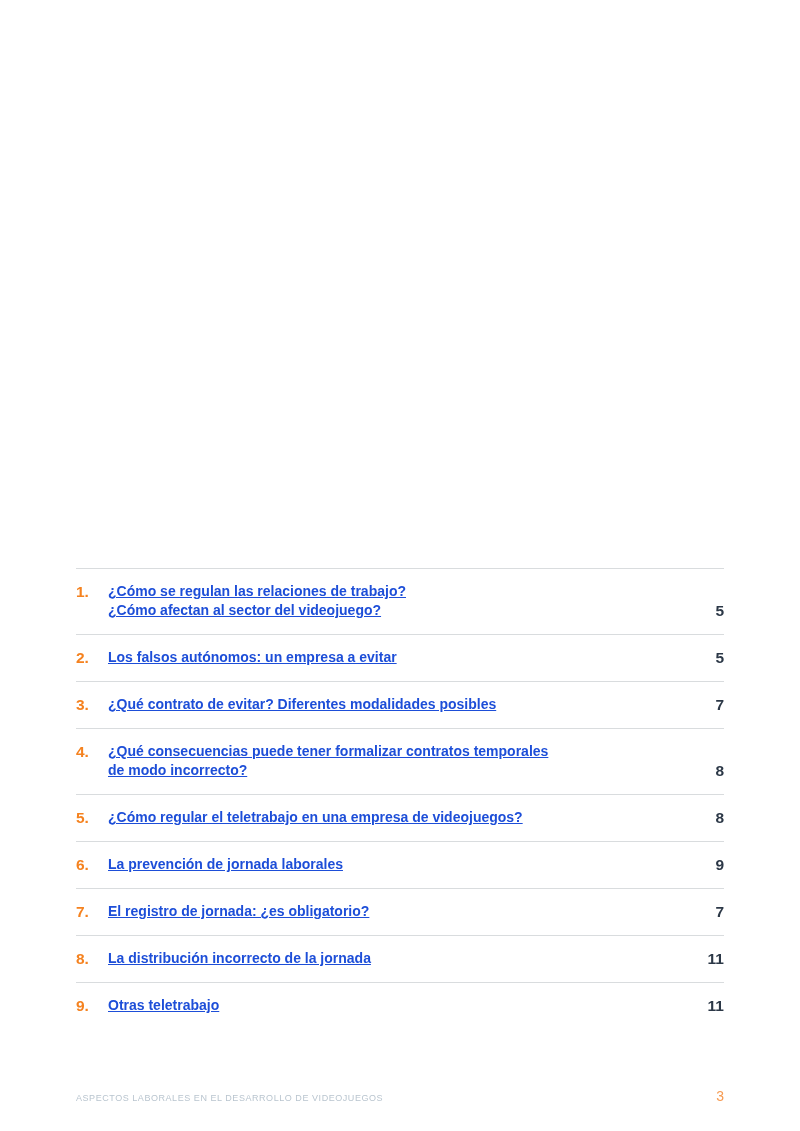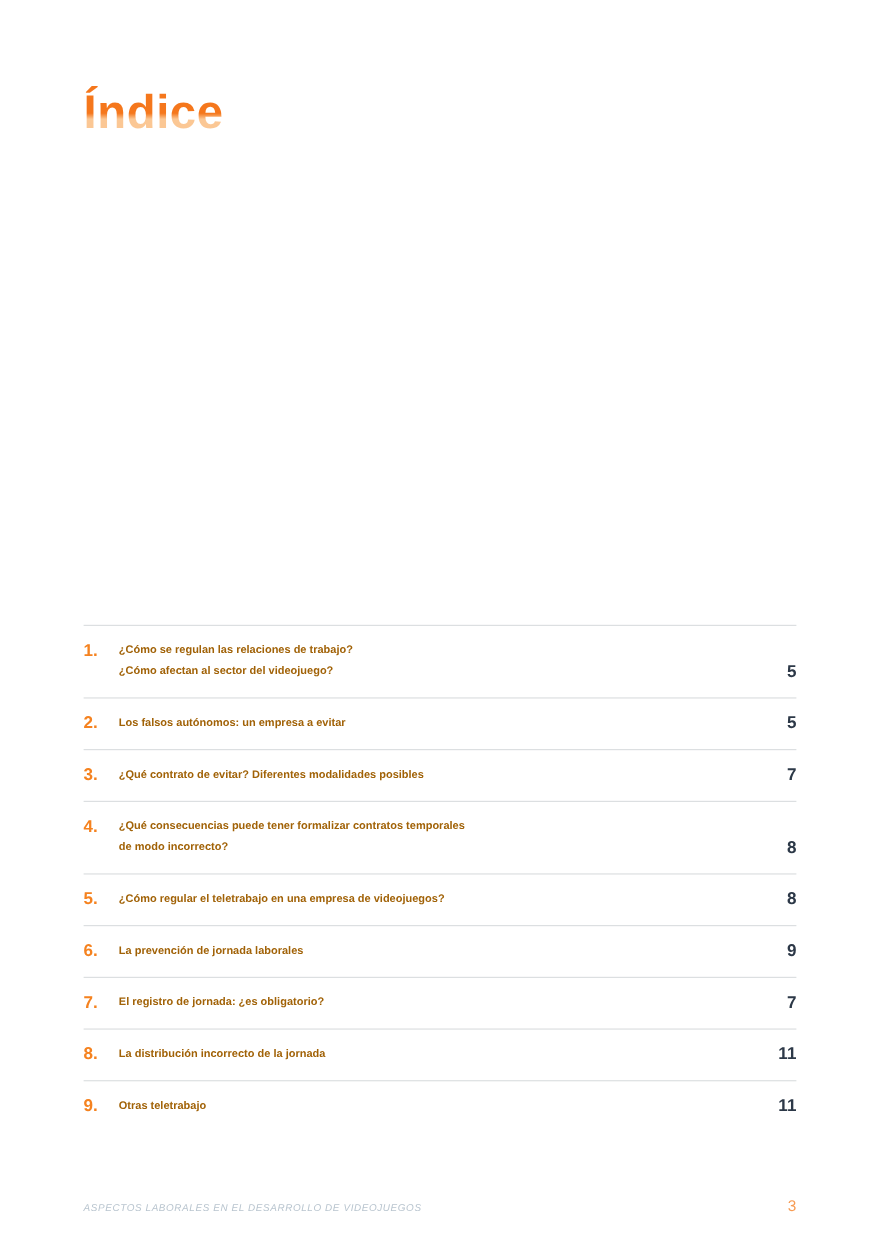--- a/index.html
+++ b/index.html
@@ -51,25 +51,26 @@
   .toc-num {
     width:32px;
     flex:0 0 32px;
     font-size:15.5px;
     font-weight:700;
     line-height:19px;
     color:#f5821f;
   }
   .toc-label {
     flex:1 1 auto;
-    font-size:10px;
+    font-size:14px;
     font-weight:700;
     line-height:19px;
-    color:#a16207;
+    color:#1d4ed8;
     padding-right:20px;
+    text-decoration:underline;
   }
   .toc-page {
     flex:0 0 auto;
     align-self:flex-end;
     font-size:15.5px;
     font-weight:700;
     line-height:19px;
     color:#2c3847;
     text-align:right;
   }
@@ -82,34 +83,32 @@
     display:flex;
     justify-content:space-between;
     align-items:baseline;
   }
   .footer-text {
     font-size:9px;
     letter-spacing:0.55px;
     font-weight:400;
     color:#b9c5cf;
     text-transform:uppercase;
-    font-style:italic;
   }
   .footer-page {
     font-size:14px;
     font-weight:500;
     color:#f79b52;
   }
 </style>
 </head>
 <body>
 
 <div class="page">
 
-  <h1 class="doc-title">Índice</h1>
 
   <div class="toc">
   <div class="toc-row">
     <span class="toc-num">1.</span>
     <span class="toc-label">¿Cómo se regulan las relaciones de trabajo?<br>¿Cómo afectan al sector del videojuego?</span>
     <span class="toc-page">5</span>
   </div>
 
   <div class="toc-row">
     <span class="toc-num">2.</span>

